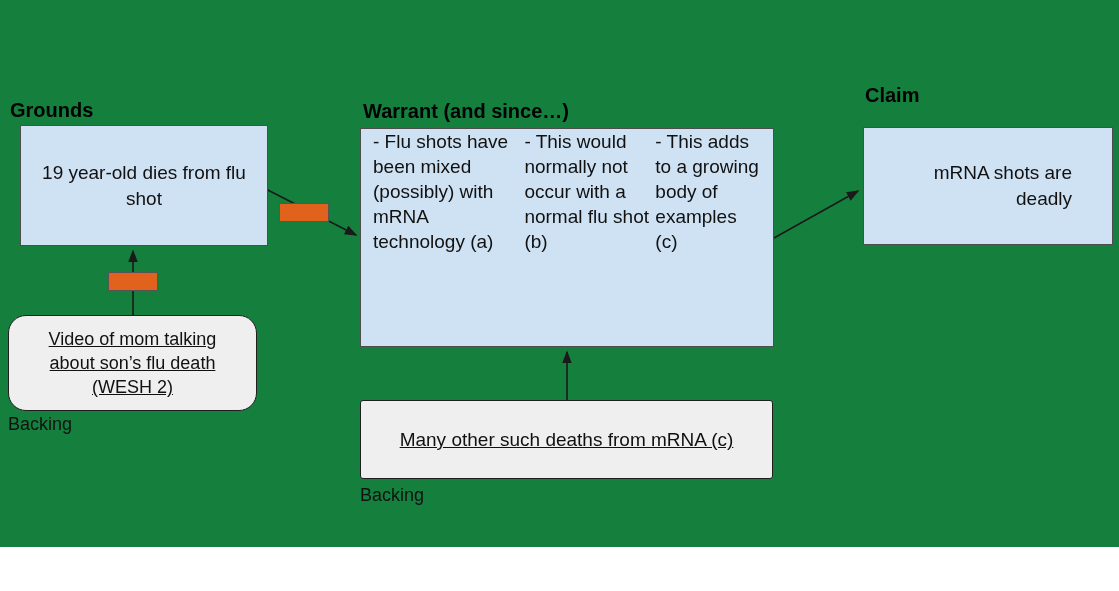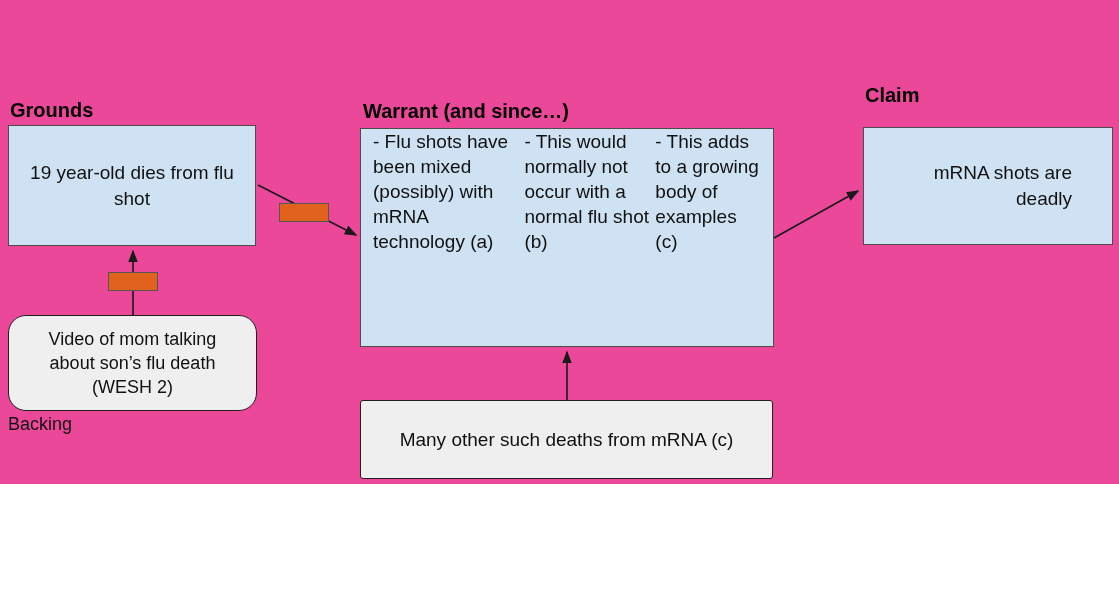--- a/index.html
+++ b/index.html
@@ -15,22 +15,22 @@
   }
   * { box-sizing: border-box; margin: 0; padding: 0; }
   html, body { background: #ffffff; }
   body {
     font-family: "Liberation Sans", "DejaVu Sans", sans-serif;
     color: var(--text);
   }
   .canvas {
     position: relative;
     width: 1119px;
-    height: 484px;
-    background: #ec4899;
+    height: 547px;
+    background: #15803d;
     overflow: hidden;
   }
   .arrows {
     position: absolute;
     left: 0; top: 0;
     width: 1119px;
     height: 591px;
     z-index: 1;
   }
   .node-label {
@@ -48,21 +48,21 @@
     background: var(--node-fill);
     border: 1.6px solid var(--node-border);
     display: flex;
     align-items: center;
     justify-content: center;
     text-align: center;
     font-size: 19px;
     line-height: 26px;
     color: var(--text);
   }
-  .node.grounds { left: 8px; top: 125px; width: 248px; height: 121px; padding: 0 20px; }
+  .node.grounds { left: 20px; top: 125px; width: 248px; height: 121px; padding: 0 20px; }
   .node.claim   { left: 863px; top: 127px; width: 250px; height: 118px; padding: 0 40px; text-align: right; }
   .node.warrant {
     left: 360px; top: 128px; width: 414px; height: 219px;
     flex-direction: row;
     align-items: flex-start;
     justify-content: center;
     text-align: left;
     padding: 0 12px;
     line-height: 25px;
   }
@@ -71,20 +71,21 @@
   .backing {
     position: absolute;
     z-index: 2;
     background: var(--backing-fill);
     border: 1.6px solid var(--backing-border);
     display: flex;
     align-items: center;
     justify-content: center;
     text-align: center;
     color: var(--text);
+    text-decoration: underline;
   }
   .backing.b1 {
     left: 8px; top: 315px; width: 249px; height: 96px;
     border-radius: 18px;
     font-size: 18px;
     line-height: 24px;
     padding: 0 28px;
   }
   .backing.b2 {
     left: 360px; top: 400px; width: 413px; height: 79px;

